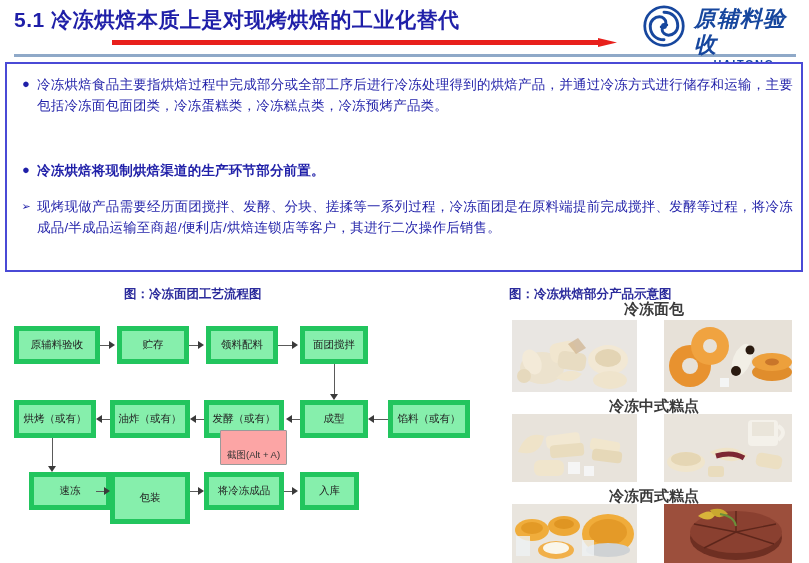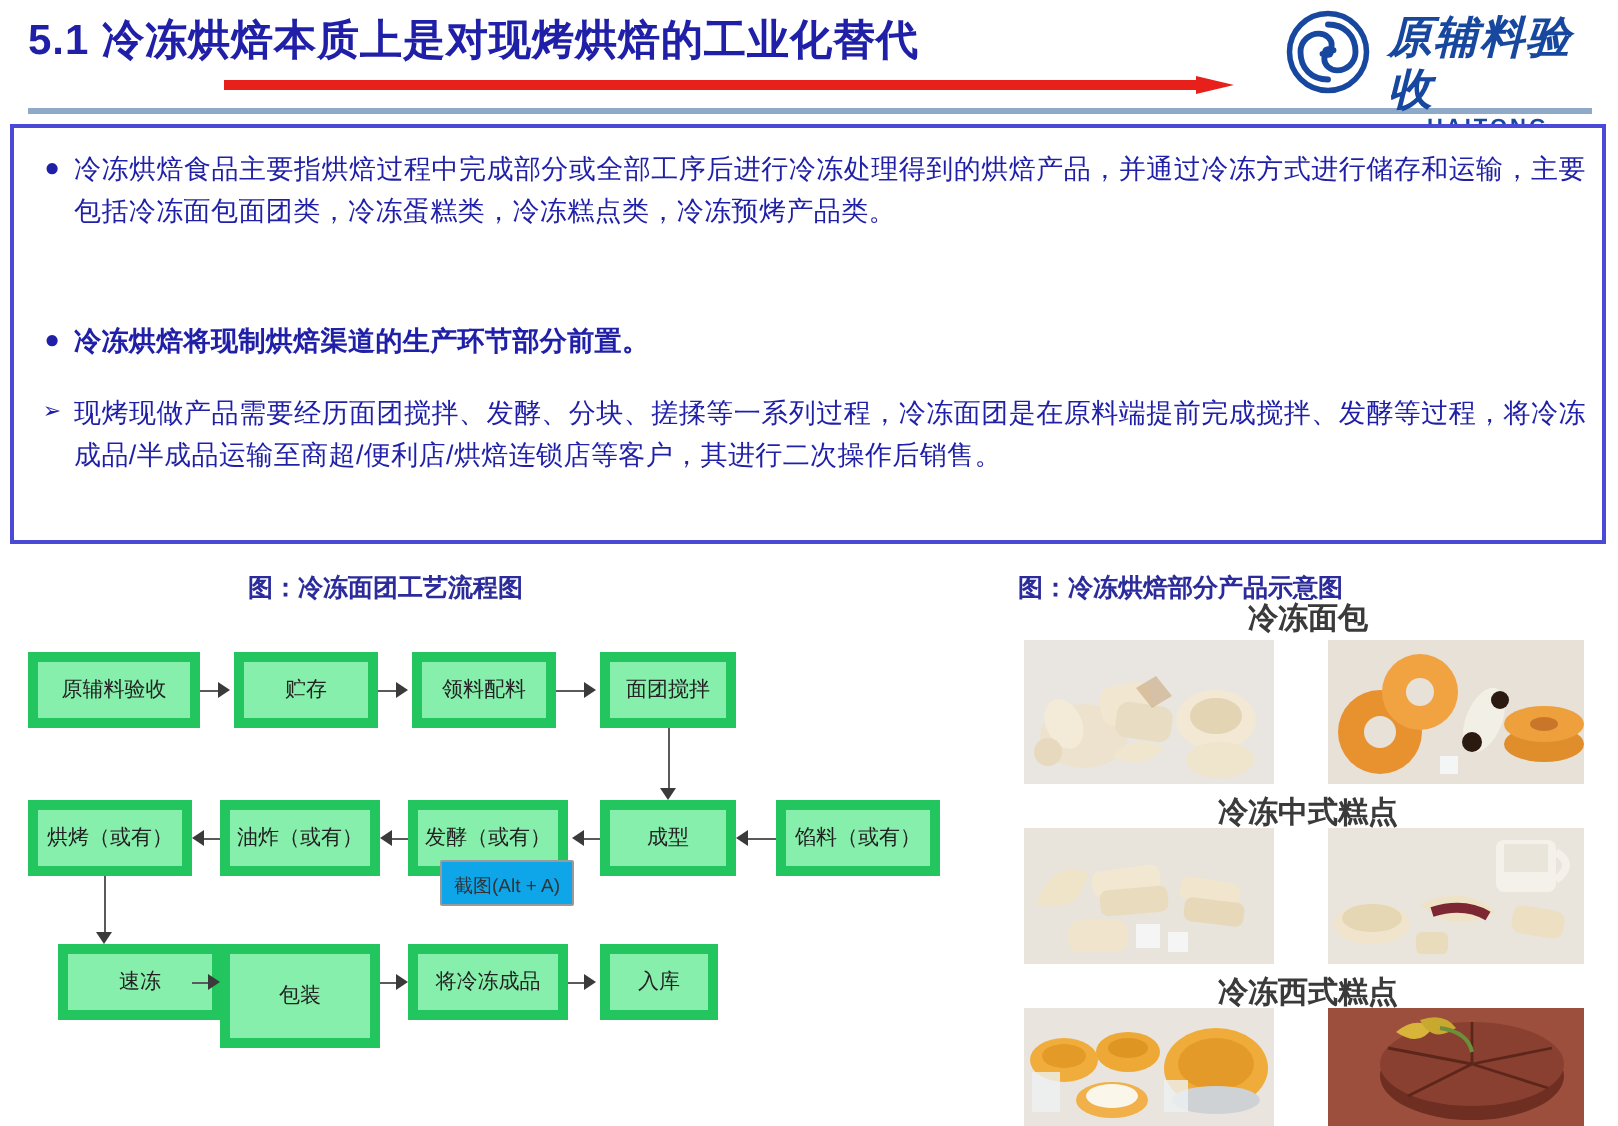--- a/index.html
+++ b/index.html
@@ -69,22 +69,22 @@
   .arrowhead {
     position: absolute; width: 0; height: 0;
   }
   .ah-right { border-top: 4px solid transparent; border-bottom: 4px solid transparent; border-left: 6px solid #3a3a3a; }
   .ah-left  { border-top: 4px solid transparent; border-bottom: 4px solid transparent; border-right: 6px solid #3a3a3a; }
   .ah-down  { border-left: 4px solid transparent; border-right: 4px solid transparent; border-top: 6px solid #3a3a3a; }
 
   
   .snip-tip {
     position: absolute; left: 220px; top: 430px;
-    border: 1px solid #9a9a9a; background: #0ea5e9;
-    font-size: 9.5px; color: #333; padding: 6px 6px 2px 6px;
+    border: 1px solid #9a9a9a; background: #fca5a5;
+    font-size: 9.5px; color: #333; padding: 18px 6px 2px 6px;
     border-radius: 1px; white-space: nowrap;
   }
 
   
   .photo {
     position: absolute; overflow: hidden;
     background: #efeae4;
   }
   .ph-inner { position: absolute; inset: 0; }
 </style>

